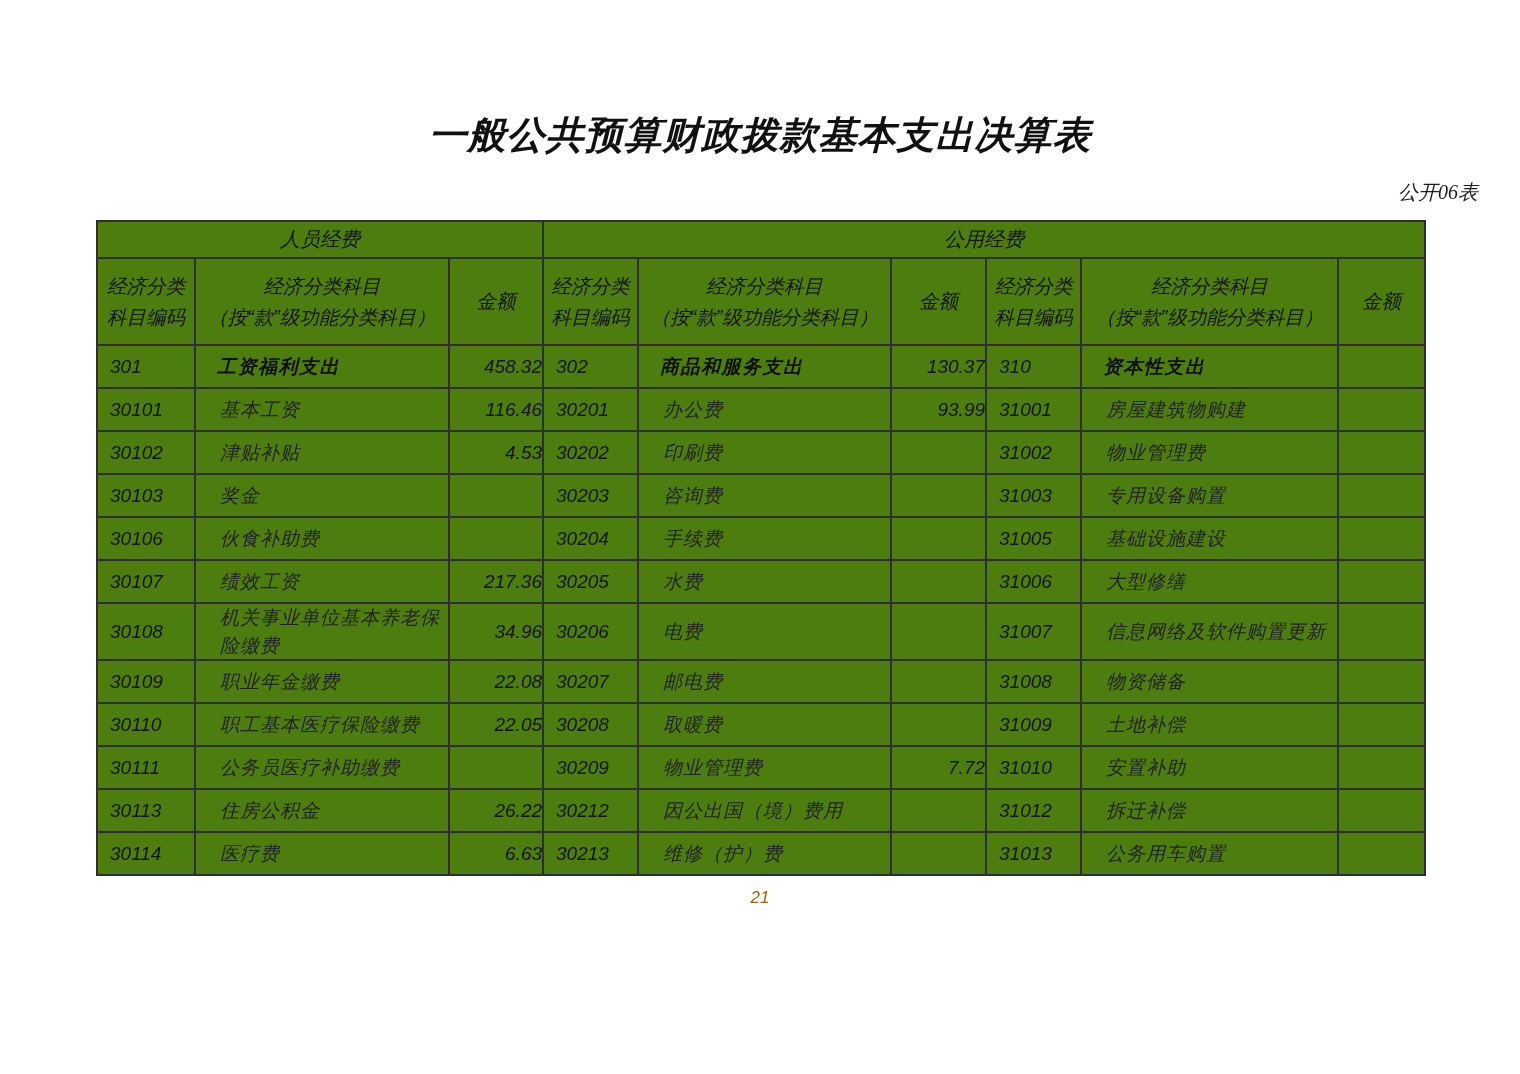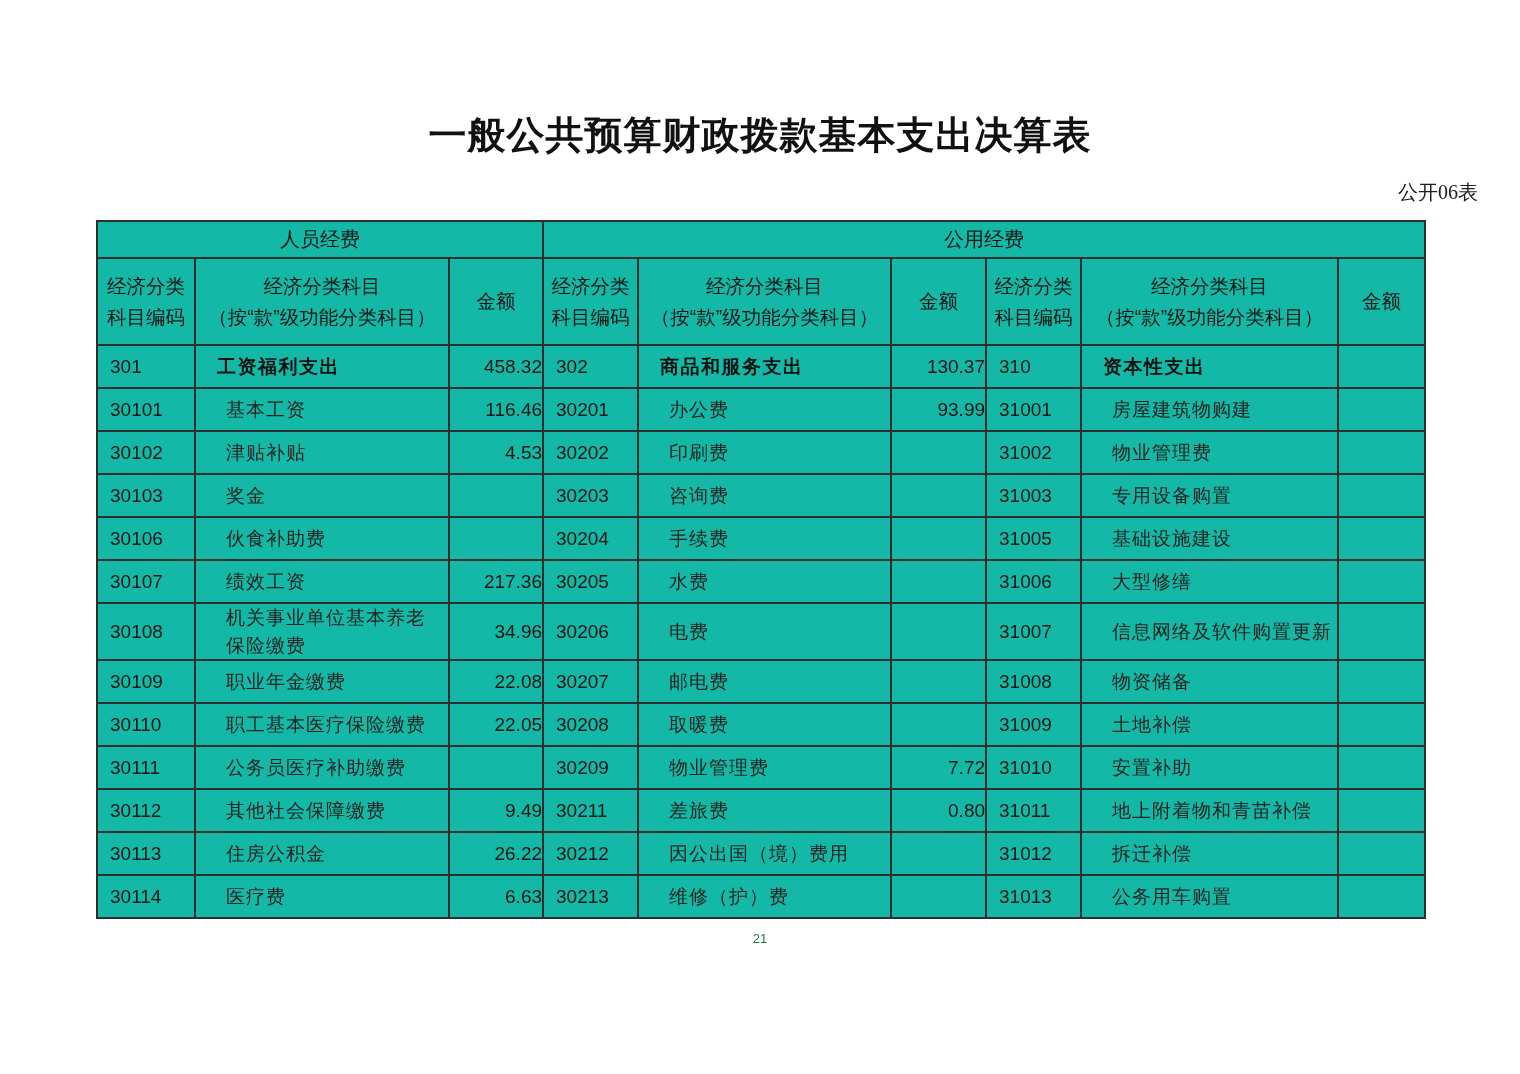--- a/index.html
+++ b/index.html
@@ -4,21 +4,21 @@
 <style>
   * { margin: 0; padding: 0; box-sizing: border-box; }
   html, body { background: #ffffff; }
   body {
     width: 1520px; height: 1074px;
     font-family: "Liberation Serif", serif;
     color: #1c1c1c;
     position: relative;
     overflow: hidden;
   }
-  .page { position: absolute; inset: 0; }
+  .page { position: absolute; inset: 0; font-style: italic; }
 
   .doc-title {
     margin-top: 110px;
     text-align: center;
     font-family: "Liberation Sans", sans-serif;
     font-weight: bold;
     font-size: 38px;
     letter-spacing: 1px;
     color: #111;
   }
@@ -38,21 +38,21 @@
     justify-content: space-between;
     font-size: 20px;
   }
 
   .tbl-wrap { margin-top: 14px; padding-left: 96px; }
 
   table.main {
     border-collapse: collapse;
     table-layout: fixed;
     width: 1328px;
-    background: #14b8a6;
+    background: #4d7c0f;
     border-radius: 6px;
   }
   table.main th, table.main td {
     border: 2px solid #2e2e2e;
     overflow: hidden;
     vertical-align: middle;
   }
 
   thead th {
     font-family: "Liberation Sans", sans-serif;
@@ -73,38 +73,38 @@
   }
   td.name {
     font-family: "Liberation Serif", serif;
     text-align: left;
     padding-left: 21px;
     padding-right: 4px;
     letter-spacing: 1px;
     line-height: 1.45;
     color: #232323;
   }
-  td.name.child { padding-left: 30px; }
+  td.name.child { padding-left: 24px; }
   td.name.category {
     font-weight: bold;
     letter-spacing: 1.5px;
     color: #101010;
   }
   td.amount {
     font-family: "Liberation Sans", sans-serif;
     text-align: right;
     color: #161616;
   }
 
   .page-number {
     margin-top: 12px;
     text-align: center;
     font-family: "Liberation Sans", sans-serif;
-    font-size: 13px;
-    color: #15803d;
+    font-size: 17px;
+    color: #a16207;
   }
 </style>
 </head>
 <body>
 
 <div class="page">
 
   <div class="doc-title">一般公共预算财政拨款基本支出决算表</div>
 
   <div class="form-code-line">公开06表</div>
@@ -263,31 +263,20 @@
             <td class="name child">公务员医疗补助缴费</td>
             <td class="amount"></td>
             <td class="code">30209</td>
             <td class="name child">物业管理费</td>
             <td class="amount">7.72</td>
             <td class="code">31010</td>
             <td class="name child">安置补助</td>
             <td class="amount"></td>
           </tr>
           <tr>
-            <td class="code">30112</td>
-            <td class="name child">其他社会保障缴费</td>
-            <td class="amount">9.49</td>
-            <td class="code">30211</td>
-            <td class="name child">差旅费</td>
-            <td class="amount">0.80</td>
-            <td class="code">31011</td>
-            <td class="name child">地上附着物和青苗补偿</td>
-            <td class="amount"></td>
-          </tr>
-          <tr>
             <td class="code">30113</td>
             <td class="name child">住房公积金</td>
             <td class="amount">26.22</td>
             <td class="code">30212</td>
             <td class="name child">因公出国（境）费用</td>
             <td class="amount"></td>
             <td class="code">31012</td>
             <td class="name child">拆迁补偿</td>
             <td class="amount"></td>
           </tr>

